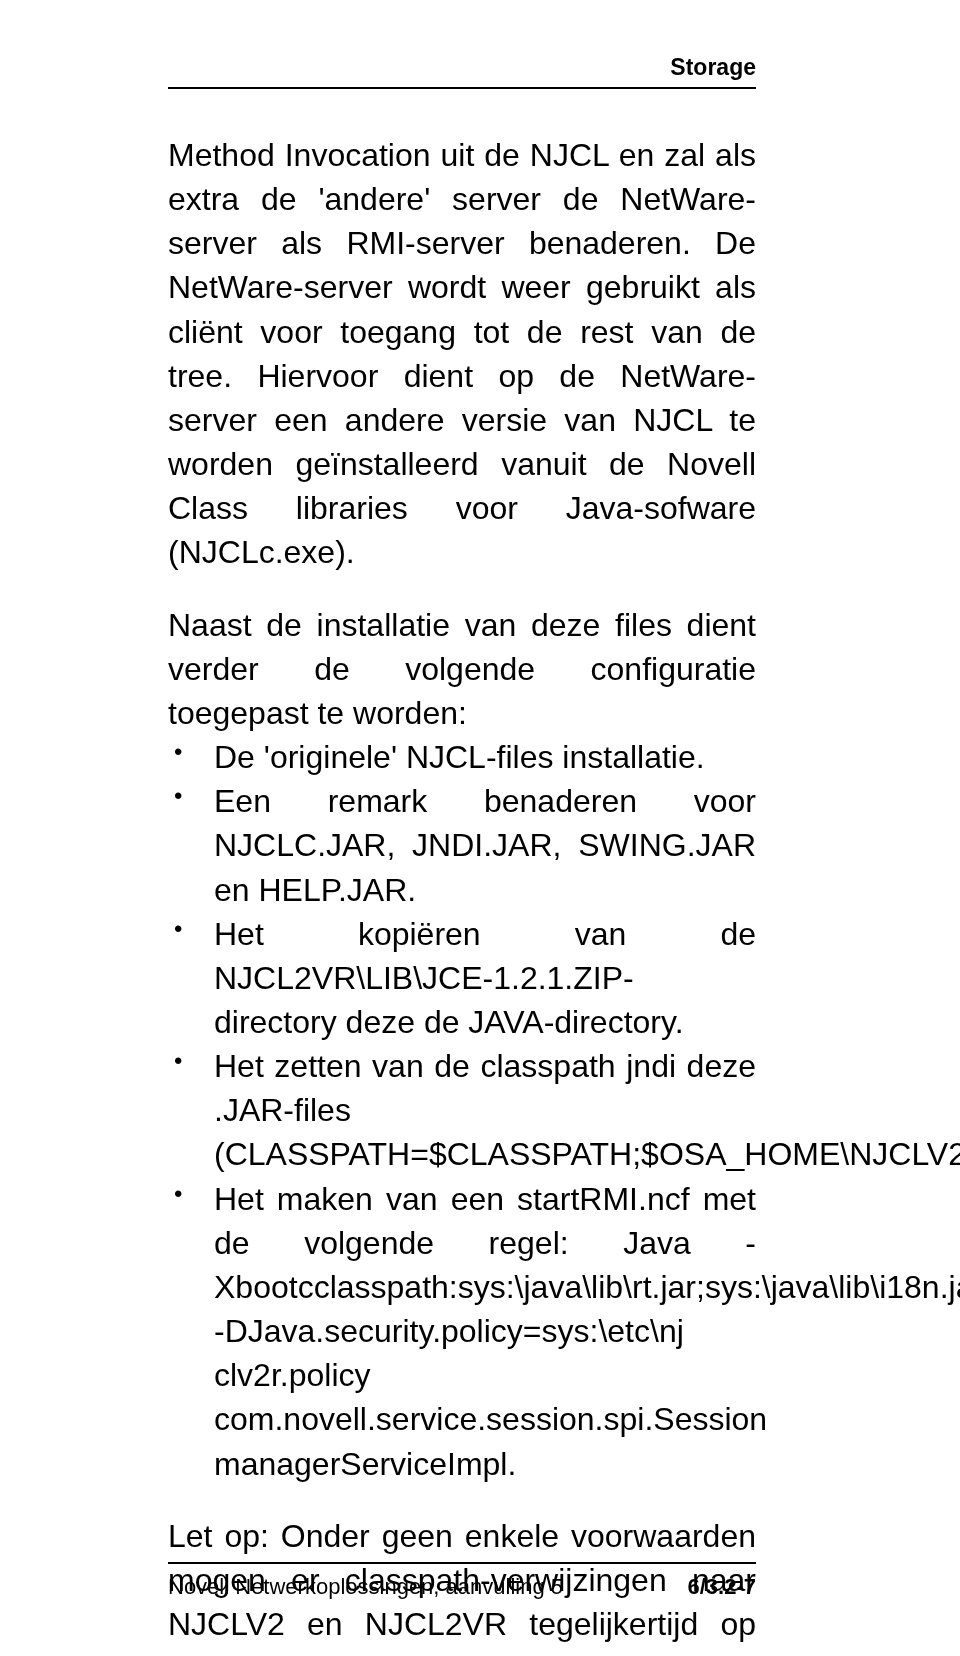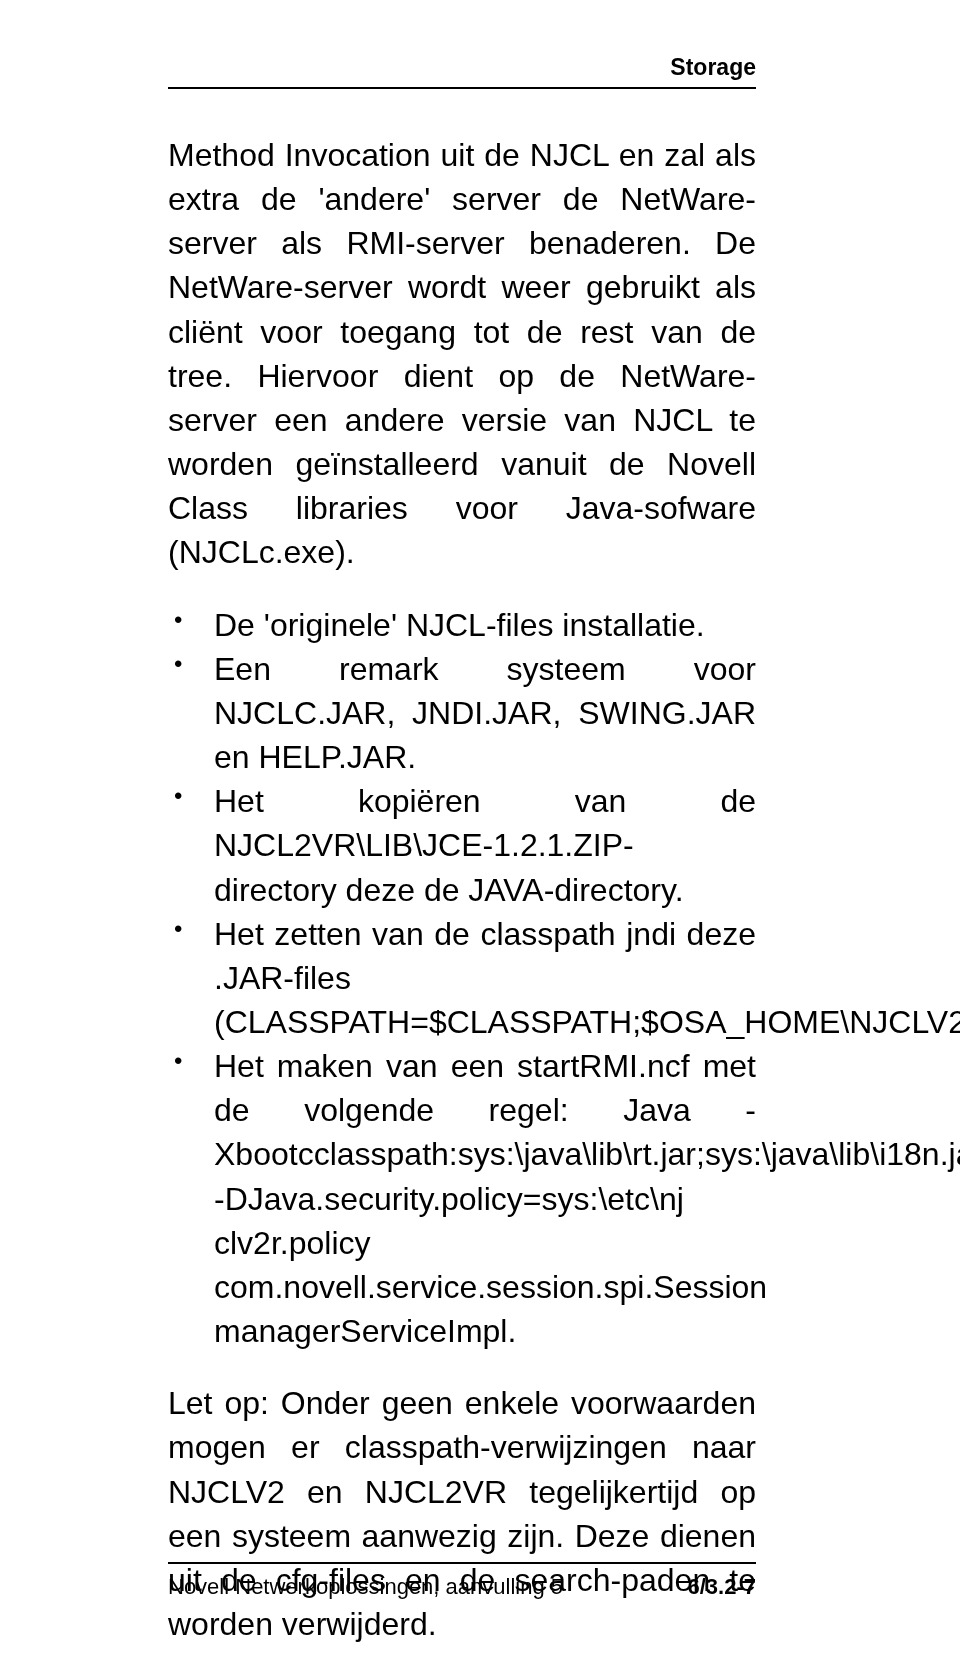--- a/index.html
+++ b/index.html
@@ -74,24 +74,25 @@
 <div class="page">
 
   <div class="header">
     <span>Storage</span>
   </div>
 
   <div class="body-text">
 
     <p class="para">Method Invocation uit de NJCL en zal als extra de 'andere' server de NetWare-server als RMI-server benaderen. De NetWare-server wordt weer gebruikt als cliënt voor toegang tot de rest van de tree. Hiervoor dient op de NetWare-server een andere versie van NJCL te worden geïnstalleerd vanuit de Novell Class libraries voor Java-sofware (NJCLc.exe).</p>
 
+    <p class="para" style="margin-bottom:0;">Naast de installatie van deze files dient verder de volgende configuratie toegepast te worden:</p>
 
     <ul class="bullets">
       <li>De 'originele' NJCL-files installatie.</li>
-      <li>Een remark systeem voor NJCLC.JAR, JNDI.JAR, SWING.JAR en HELP.JAR.</li>
+      <li>Een remark benaderen voor NJCLC.JAR, JNDI.JAR, SWING.JAR en HELP.JAR.</li>
       <li>Het kopiëren van de NJCL2VR\LIB\JCE-1.2.1.ZIP-directory deze de JAVA-directory.</li>
       <li>Het zetten van de classpath jndi deze .JAR-files (CLASSPATH=$CLASSPATH;$OSA_HOME\NJCLV2R\LIB\*.JAR.</li>
       <li>Het maken van een startRMI.ncf met de volgende regel: Java -Xbootcclasspath:sys:\java\lib\rt.jar;sys:\java\lib\i18n.jar -DJava.security.policy=sys:\etc\nj clv2r.policy com.novell.service.session.spi.Session managerServiceImpl.</li>
     </ul>
 
     <p class="para">Let op: Onder geen enkele voorwaarden mogen er classpath-verwijzingen naar NJCLV2 en NJCL2VR tegelijkertijd op een systeem aanwezig zijn. Deze dienen uit de cfg-files en de search-paden te worden verwijderd.</p>
 
   </div>
 
   <div class="footer">

